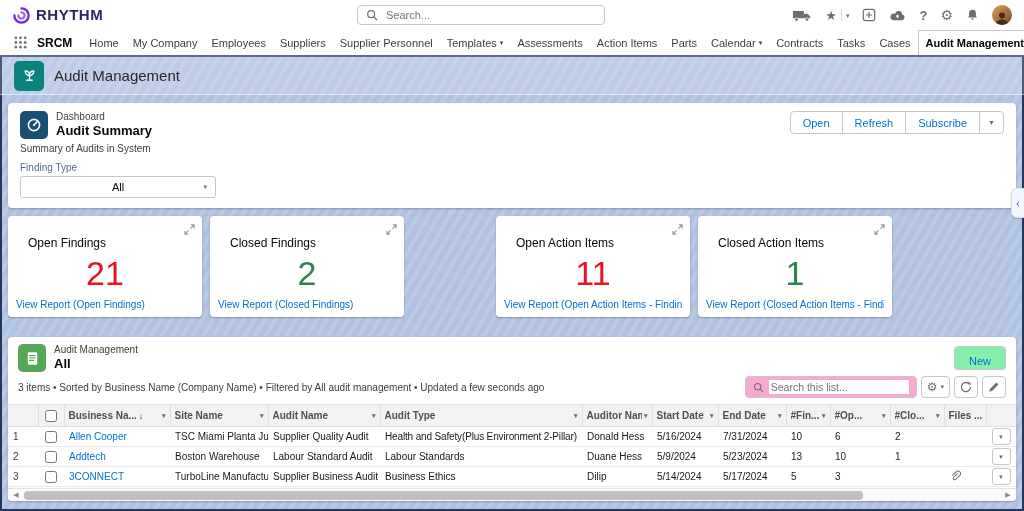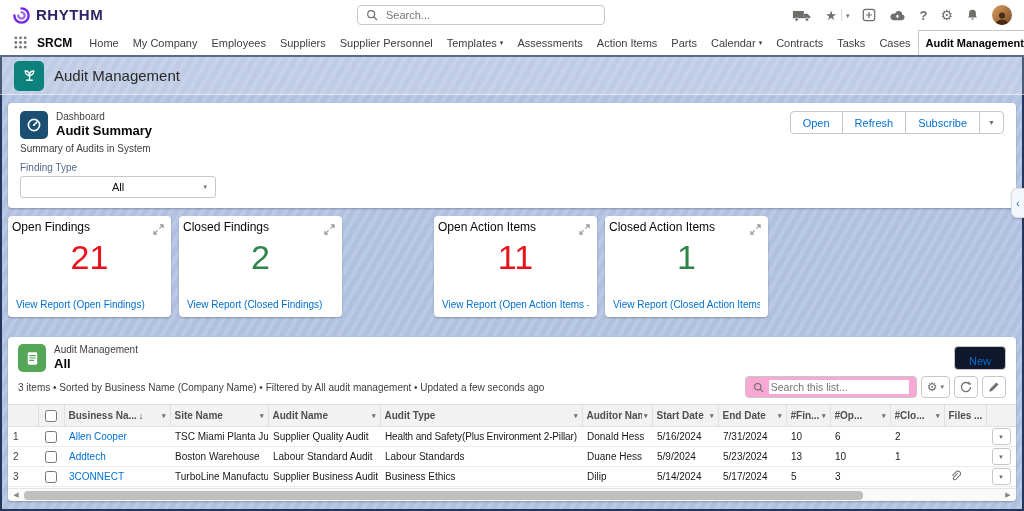--- a/index.html
+++ b/index.html
@@ -48,34 +48,34 @@
   .dash-asof{font-size:10px;color:#0070d2;margin-top:2px;cursor:pointer}
   .dash-filter-label{font-size:10px;color:#54698d;margin-top:8px}
   .combobox{width:196px;height:22px;border:1px solid #c9c7c5;border-radius:3px;background:#fff;margin-top:3px;display:flex;align-items:center;justify-content:center;font-size:11px;color:#080707;position:relative;cursor:pointer}
   .combobox .chevc{position:absolute;right:8px;font-size:7px;color:#706e6b}
   .dash-btns{position:absolute;top:8px;right:12px;display:flex}
   .btn{height:23px;border:1px solid #c9c7c5;background:#fff;color:#0070d2;font-size:11px;font-family:inherit;padding:0 12px;margin-left:-1px;cursor:pointer}
   .btn.first{border-radius:4px 0 0 4px;margin-left:0}
   .btn.caret{border-radius:0 4px 4px 0;padding:0 8px;font-size:7px;color:#706e6b}
   
   .metrics{display:flex;margin-top:8px}
-  .metric{width:163px;height:101px;padding:4px;position:relative}
+  .metric{width:194px;height:101px;padding:20px;position:relative}
   .metric+.metric{margin-left:8px}
   .metric.m3{margin-left:92px}
   .metric-title{font-size:12px;color:#080707;padding-right:14px}
   .metric-expand{position:absolute;top:7px;right:7px;background:none;border:0;padding:0;cursor:pointer}
   .metric-value{text-align:center;font-size:34px;line-height:40px;margin-top:3px}
   .metric-link{position:absolute;left:8px;right:8px;bottom:7px;font-size:10px;color:#0070d2;white-space:nowrap;overflow:hidden;cursor:pointer}
   
   .listcard{flex:1;margin-top:20px;display:flex;flex-direction:column;min-height:0;overflow:hidden}
   .list-head{display:flex;align-items:center;padding:7px 10px 0}
   .listcard .obj-icon{background:#56a657}
   .list-entity{font-size:10px;color:#3e3e3c;line-height:12px}
   .list-view{font-size:13px;font-weight:bold;color:#080707;line-height:16px}
-  .btn-new{margin-left:auto;height:24px;padding:8px 14px;border:1px solid #c9c7c5;border-radius:4px;background:#0f172a;color:#0070d2;font-size:11px;font-family:inherit;cursor:pointer}
+  .btn-new{margin-left:auto;height:24px;padding:8px 14px;border:1px solid #c9c7c5;border-radius:4px;background:#86efac;color:#0070d2;font-size:11px;font-family:inherit;cursor:pointer}
   .list-toolbar{display:flex;align-items:center;padding:4px 10px 6px}
   .list-meta{font-size:10px;color:#3e3e3c}
   .toolbar-right{margin-left:auto;display:flex;align-items:center;gap:4px}
   .list-search{width:172px;height:22px;border:1px solid #c9c7c5;border-radius:4px;display:flex;align-items:center;gap:5px;padding:0 7px;background:#f9a8d4}
   .list-search input{border:0;outline:0;flex:1;font-size:10.5px;font-family:inherit;color:#333}
   .icon-btn{height:22px;min-width:24px;border:1px solid #c9c7c5;border-radius:4px;background:#fff;display:flex;align-items:center;justify-content:center;gap:3px;padding:0 5px;cursor:pointer}
   
   .table-wrap{flex:1;overflow:hidden}
   table{width:100%;border-collapse:collapse;table-layout:fixed}
   thead th{background:#f3f2f2;border:1px solid #e2e0df;height:22px;padding:0 4px;font-size:10px;color:#514f4d;text-align:left;font-weight:bold;overflow:hidden}

